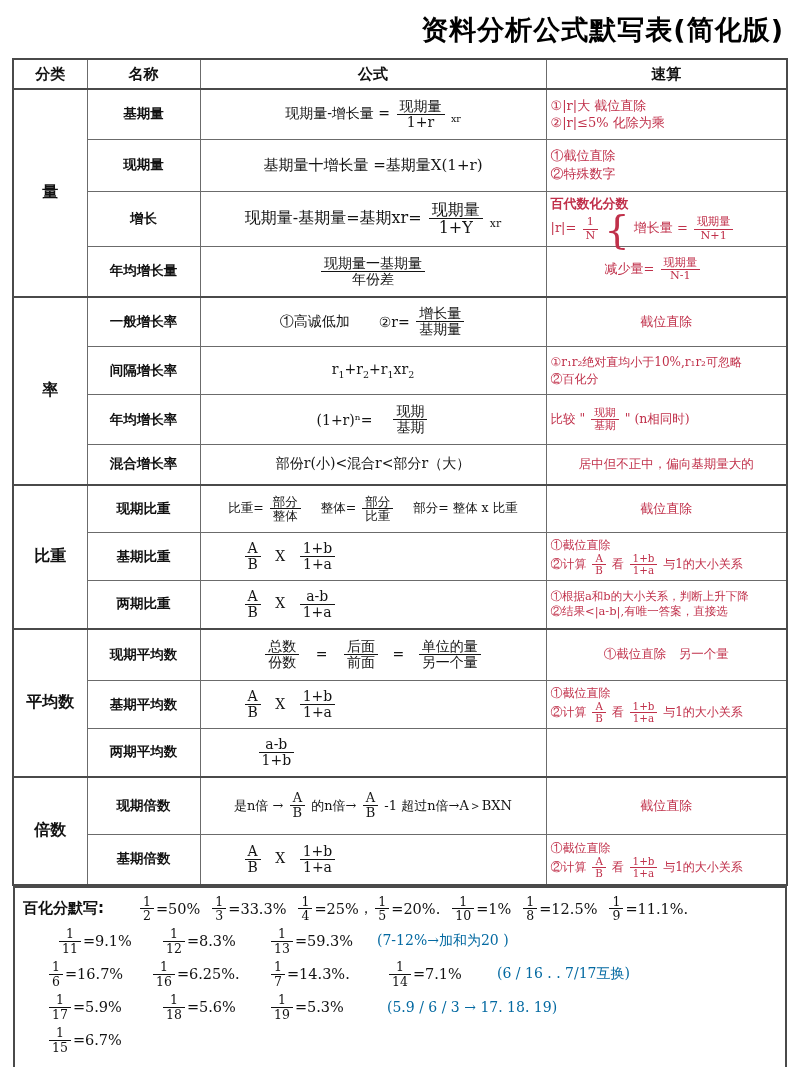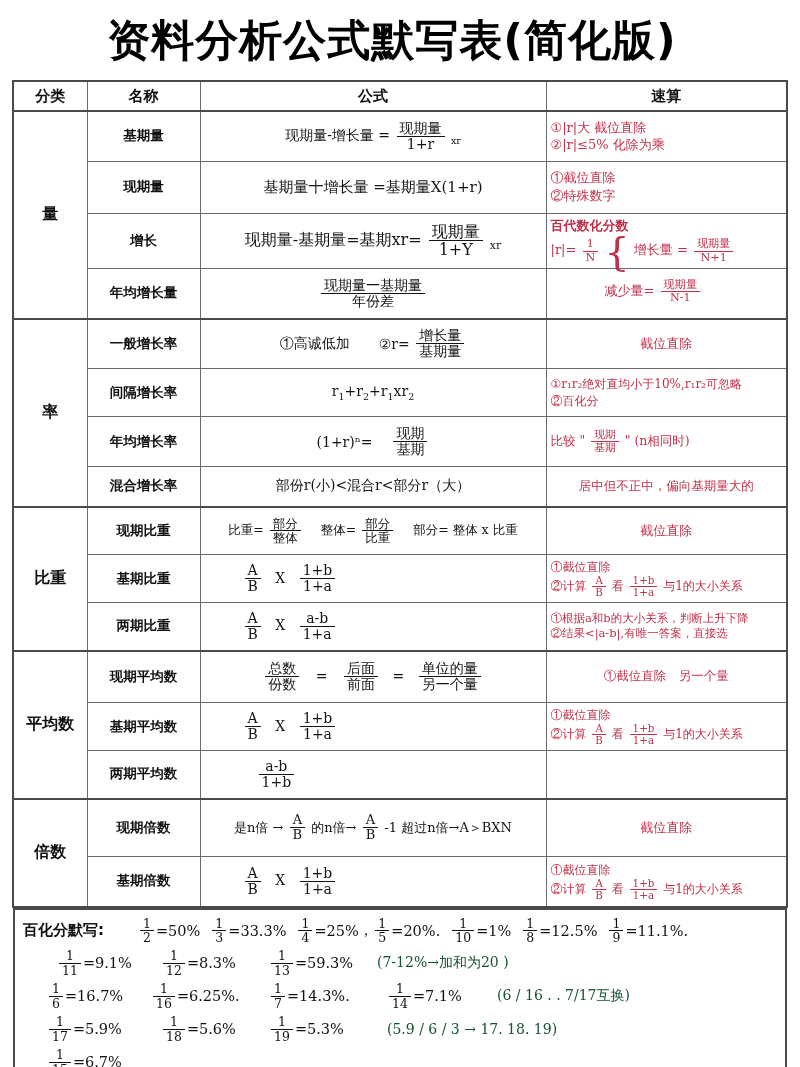--- a/index.html
+++ b/index.html
@@ -16,22 +16,22 @@
     overflow: hidden;
   }
   #page {
     width: 800px;
     height: 1067px;
     position: relative;
     box-sizing: border-box;
   }
   
   .title {
-    text-align: center;
-    font-size: 43px;
+    text-align: right;
+    font-size: 27px;
     font-weight: bold;
     letter-spacing: 1px;
     padding: 12px 16px 10px 0;
     color: #000;
     font-family: "DejaVu Sans", "Liberation Sans", sans-serif;
   }
   
   table.grid {
     border-collapse: collapse;
     table-layout: fixed;
@@ -146,21 +146,21 @@
     margin-bottom: 5px;
     font-family: "DejaVu Serif", "Liberation Serif", serif;
     font-size: 14.5px;
   }
   .memo-item {
     display: inline-flex;
     align-items: center;
     white-space: nowrap;
   }
   .memo-note {
-    color: #14532d;
+    color: #0369a1;
     font-size: 14px;
     white-space: nowrap;
     font-family: "DejaVu Serif", "Liberation Serif", serif;
   }
   .indent { display:inline-block; width: 26px; }
 </style>
 </head>
 <body>
 
 <div id="page">

